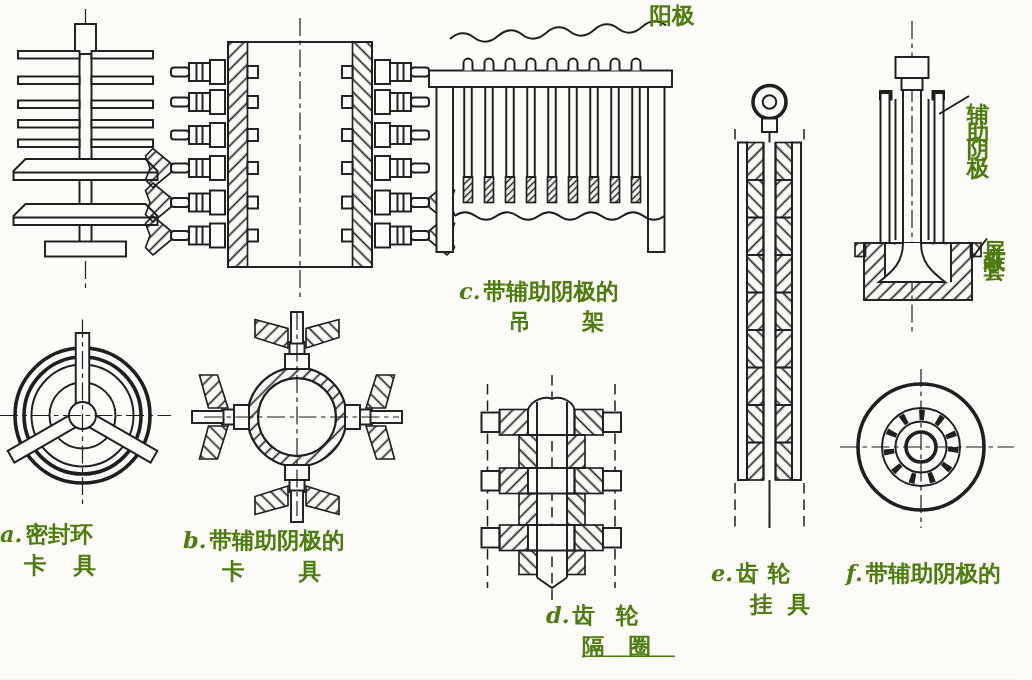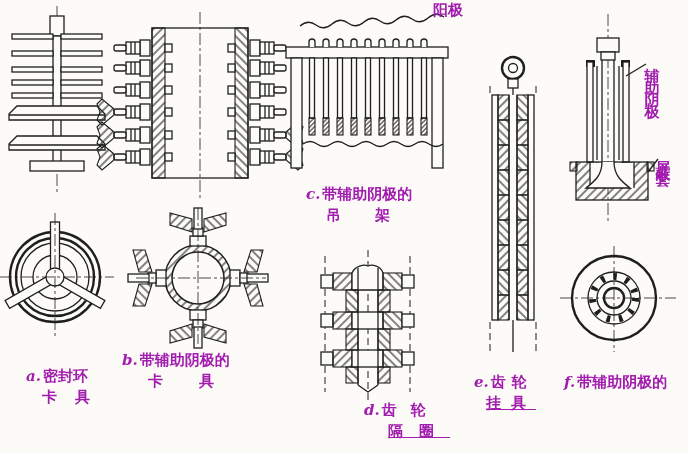--- a/index.html
+++ b/index.html
@@ -1,39 +1,39 @@
 <!DOCTYPE html>
 <html><head>
 <meta charset="utf-8">
 <style>
   html,body{margin:0;padding:0;background:#e8e6e0;}
   .page{
     position:relative;width:688px;height:453px;overflow:hidden;
-    background:#fcfbf7;font-family:"DejaVu Sans",sans-serif;color:#a21caf;
+    background:#fcfbf7;font-family:"DejaVu Sans",sans-serif;color:#4d7c0f;
   }
   svg{position:absolute;left:0;top:0;}
   .s  {stroke:#1f1f1f;fill:none;stroke-width:1.3;}
   .s2 {stroke:#1f1f1f;fill:none;stroke-width:2.4;}
   .sw {stroke:#1f1f1f;fill:#fcfbf7;stroke-width:1.3;}
   .h1 {fill:url(#h45); stroke:#1f1f1f;stroke-width:1.1;}
   .h2 {fill:url(#h135);stroke:#1f1f1f;stroke-width:1.1;}
   .hd {fill:url(#hdns);stroke:#1f1f1f;stroke-width:1.1;}
   .cl {stroke:#1f1f1f;stroke-width:.8;stroke-dasharray:12 3 3 3;fill:none;}
   .dsh{stroke:#1f1f1f;stroke-width:1;stroke-dasharray:7 4;fill:none;}
   .cap{position:absolute;font-size:15px;font-weight:600;line-height:21px;white-space:nowrap;}
   .ltr{font-family:"DejaVu Serif",serif;font-style:italic;font-weight:600;margin-right:2px;}
   .l2 {display:block;}
   .vtext{position:absolute;writing-mode:vertical-rl;text-orientation:upright;
          font-size:15px;font-weight:600;white-space:nowrap;}
   
   .ls-a{letter-spacing:18px;margin-left:16px;}
   .ls-b{letter-spacing:36px;margin-left:26px;}
-  .ls-c{letter-spacing:34px;margin-left:20px;}
+  .ls-c{letter-spacing:34px;margin-left:33px;font-family:Liberation Mono, monospace;}
   .ls-d{letter-spacing:16px;margin-left:24px;text-decoration:underline;}
-  .ls-e{letter-spacing:10px;margin-left:12px;text-decoration:underline;}
+  .ls-e{letter-spacing:10px;margin-left:26px;}
   .ls-f{letter-spacing:14px;margin-left:14px;}
   .sp-d{letter-spacing:14px;}
   .sp-e{letter-spacing:6px;}
   .vsp1{letter-spacing:12px;}
   .vsp2{letter-spacing:6px;}
 </style>
 </head>
 <body>
 
 <div class="page">
@@ -298,21 +298,21 @@
 </div>
 
 <div class="vtext vsp1" style="left:642px;top:56px;">
   <span>辅助阴极</span>
 </div>
 
 <div class="vtext vsp2" style="left:653px;top:148px;">
   <span>屏蔽套</span>
 </div>
 
-<div class="cap" style="left:26px;top:346px;margin-top:20px;">
+<div class="cap" style="left:0;top:346px;">
   <span class="ltr">a.</span><span>密封环</span>
   <span class="l2 ls-a">卡具</span>
 </div>
 
 <div class="cap" style="left:122px;top:350px;">
   <span class="ltr">b.</span><span>带辅助阴极的</span>
   <span class="l2 ls-b">卡具</span>
 </div>
 
 <div class="cap" style="left:306px;top:184px;">

